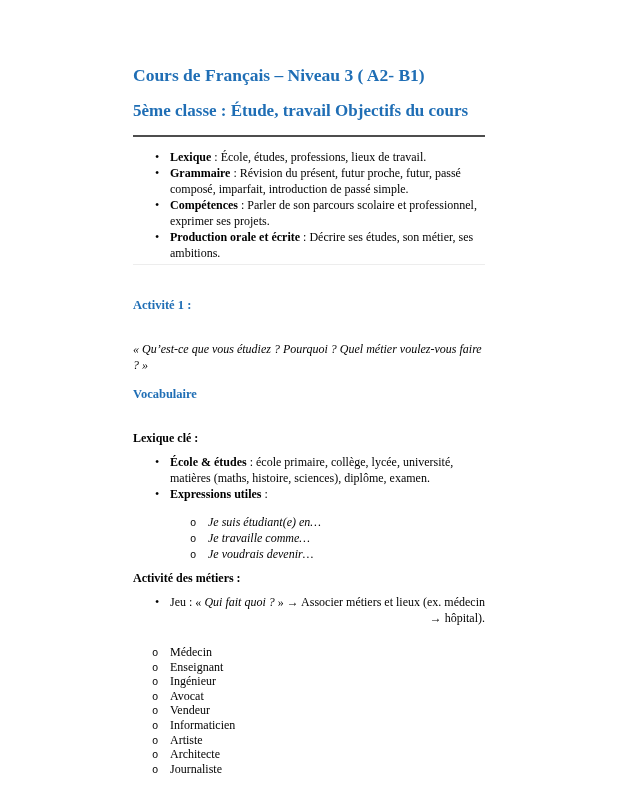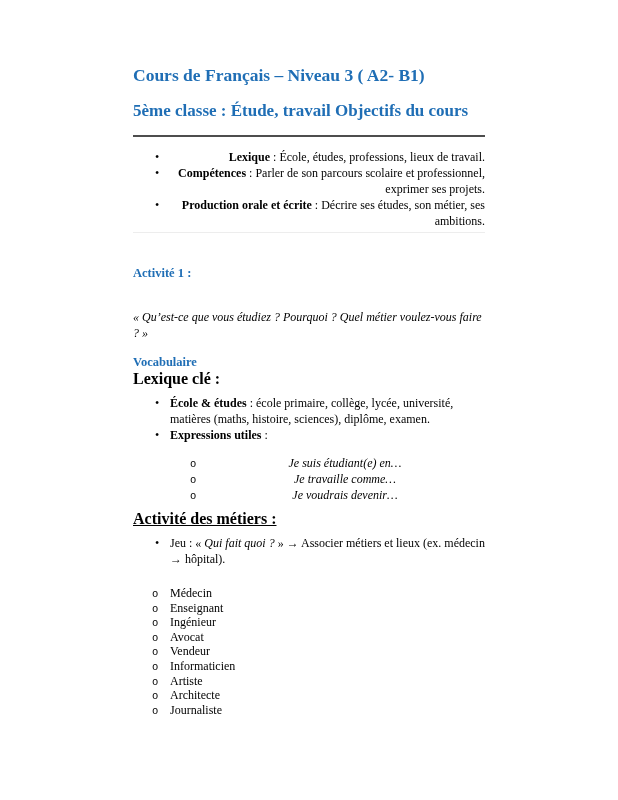--- a/index.html
+++ b/index.html
@@ -29,21 +29,20 @@
     font-weight: bold;
     color: var(--accent, #1f6eb5);
     padding-bottom: 14px;
     border-bottom: 2px solid var(--rule, #4d4d4d);
   }
   ul.objectives {
     margin: 12px 0 0 0;
     padding: 0;
     font-size: 12px;
     line-height: 16px;
-    text-align: right;
   }
   ul.objectives li {
     list-style: none;
     position: relative;
     padding-left: 37px;
   }
   ul.objectives li::before {
     content: "\2022";
     position: absolute;
     left: 22px;
@@ -63,22 +62,22 @@
   }
   .act1-heading { margin-top: 32px; }
   .quote {
     margin-top: 28px;
     font-size: 12px;
     line-height: 16px;
     font-style: italic;
   }
   .vocab-heading { margin-top: 13px; }
   .sect-black {
-    margin: 1px 0 0 0;
-    font-size: 16px;
+    margin: 28px 0 0 0;
+    font-size: 12px;
     line-height: 16px;
     font-weight: bold;
     color: #000000;
   }
   ul.vocab {
     margin: 8px 0 12px 0;
     padding: 0;
     font-size: 12px;
     line-height: 16px;
   }
@@ -91,43 +90,43 @@
     content: "\2022";
     position: absolute;
     left: 22px;
     top: 0;
   }
   ul.expressions {
     margin: 3px;
     padding: 0;
     font-size: 12px;
     line-height: 16px;
-    text-align: center;
   }
   ul.expressions li {
     list-style: none;
     position: relative;
     padding-left: 72px;
     font-style: italic;
   }
   ul.expressions li::before {
     content: "o";
     font-style: normal;
     font-family: "Liberation Mono", monospace;
     font-size: 10.5px;
     position: absolute;
     left: 54px;
     top: 1px;
   }
-  .metiers-heading { margin-top: 8px; text-decoration: underline; }
+  .metiers-heading { margin-top: 8px; }
   ul.jeu {
     margin: 8px 0 0 0;
     padding: 0;
     font-size: 12px;
     line-height: 16px;
+    text-align: right;
   }
   ul.jeu li {
     list-style: none;
     position: relative;
     padding-left: 37px;
   }
   ul.jeu li::before {
     content: "\2022";
     position: absolute;
     left: 22px;
@@ -160,20 +159,21 @@
 <div class="page">
 
   <h1 class="doc-title">Cours de Français – Niveau 3 ( A2- B1)</h1>
 
   <h2 class="doc-subtitle">5ème classe : Étude, travail Objectifs du cours</h2>
 
   <ul class="objectives">
 
       <li><b>Lexique</b><span> : École, études, professions, lieux de travail.</span></li>
 
+      <li><b>Grammaire</b><span> : Révision du présent, futur proche, futur, passé composé, imparfait, introduction de passé simple.</span></li>
 
       <li><b>Compétences</b><span> : Parler de son parcours scolaire et professionnel, exprimer ses projets.</span></li>
 
       <li><b>Production orale et écrite</b><span> : Décrire ses études, son métier, ses ambitions.</span></li>
     </ul>
 
   <hr class="faint">
 
   <p class="sect-blue act1-heading">Activité 1 :</p>
 

